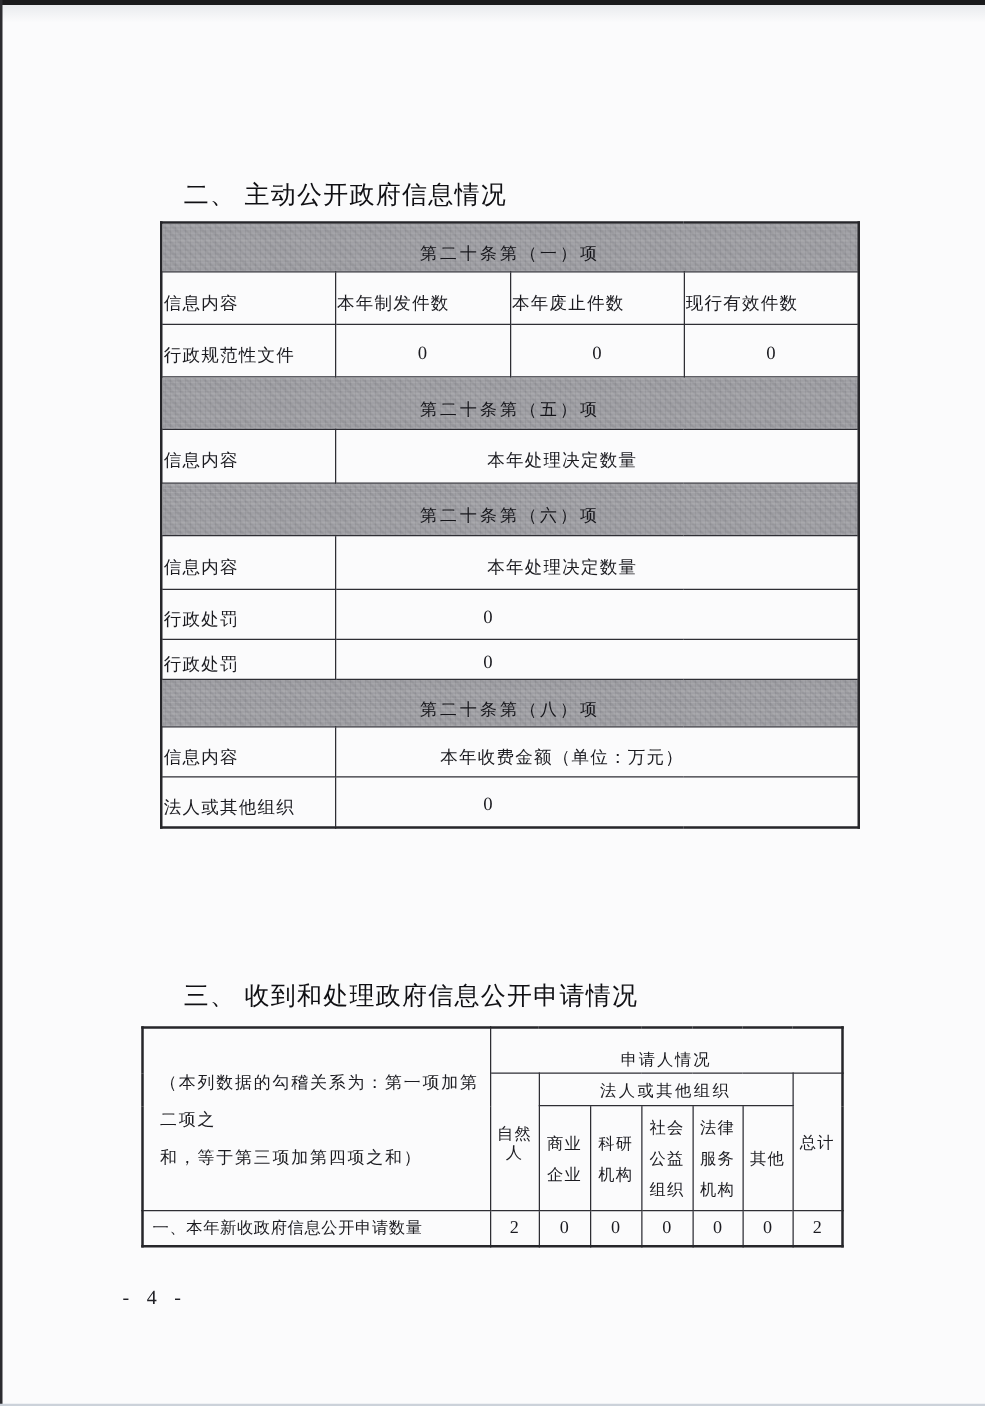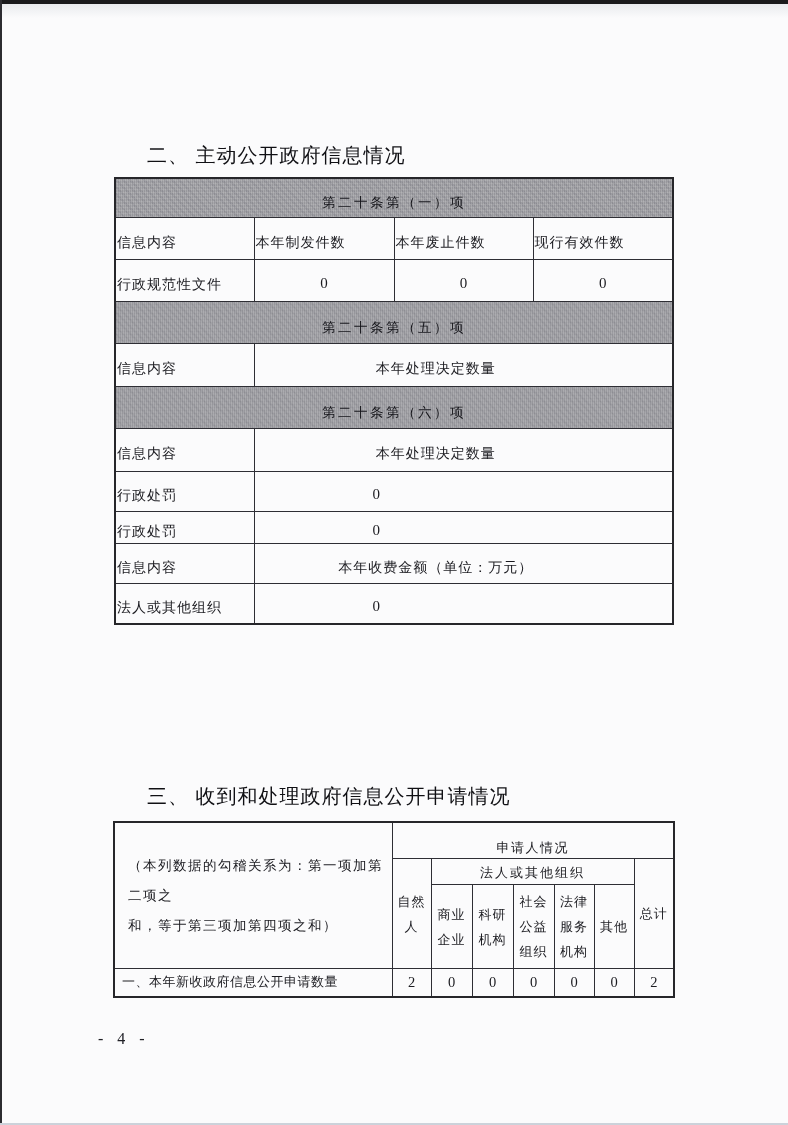--- a/index.html
+++ b/index.html
@@ -19,21 +19,21 @@
   .sec-title{
     position:absolute;left:147px;
     font-family:"Liberation Sans","DejaVu Sans",sans-serif;
     font-weight:400;font-size:20px;letter-spacing:1px;color:#101014;white-space:nowrap;
   }
   #title2{top:142px;}
   #title3{top:783px;}
 
   table{border-collapse:collapse;table-layout:fixed;position:absolute;}
   td{border:1.5px solid #2e2e34;vertical-align:middle;overflow:hidden;}
-  #table1{left:114px;top:177px;width:558px;border:2px solid #26262a;}
+  #table1{left:128px;top:177px;width:558px;border:2px solid #26262a;}
   #table2{left:113px;top:821px;width:560px;border:2px solid #26262a;}
 
   .band{
     text-align:center;font-size:13.5px;letter-spacing:2.5px;color:#15151a;
     padding-top:12px;
     background-color:#a8a8ac;
     background-image:
       repeating-linear-gradient(0deg, rgba(255,255,255,0.10) 0 1px, transparent 1px 3px),
       repeating-linear-gradient(90deg, rgba(60,60,68,0.16) 0 1px, transparent 1px 2px),
       repeating-linear-gradient(45deg, rgba(90,90,100,0.14) 0 2px, transparent 2px 5px);
@@ -42,21 +42,21 @@
   .val{text-align:center;font-size:15px;padding-top:8px;}
   .mhead{text-align:center;font-size:14px;letter-spacing:1px;padding-top:10px;padding-right:56px;}
   .mval{text-align:left;font-size:15px;padding-top:8px;padding-left:118px;}
 
   #table2 td{text-align:center;font-size:13px;}
   .desc{text-align:left !important;padding:4px 8px 4px 13px;font-size:13.5px !important;
         letter-spacing:1.5px;line-height:30px;}
   .apphdr{letter-spacing:1.5px;padding-top:16px;}
   .grp{letter-spacing:2px;padding-top:3px;}
   .subcol{line-height:25px;letter-spacing:1px;padding:2px 1px;}
-  .natural{line-height:25px;letter-spacing:1px;margin-left:44px;}
+  .natural{line-height:15px;letter-spacing:1px;margin-left:44px;}
   .totalc{letter-spacing:1px;}
   .rowlbl{text-align:left !important;padding-left:7px;font-size:13px !important;letter-spacing:0.5px;}
   .num{font-size:14.5px !important;padding-top:2px;}
 
   .pagenum{
     position:absolute;left:98px;top:1030px;
     font-size:16px;letter-spacing:5px;color:#202026;white-space:nowrap;
   }
 </style>
 </head>
@@ -107,20 +107,23 @@
     <td colspan="3" class="mhead">本年处理决定数量</td>
   </tr>
   <tr style="height:40px">
     <td class="lbl">行政处罚</td>
     <td colspan="3" class="mval">0</td>
   </tr>
   <tr style="height:32px">
     <td class="lbl">行政处罚</td>
     <td colspan="3" class="mval">0</td>
   </tr>
+  <tr style="height:38px">
+    <td colspan="4" class="band">第二十条第（八）项</td>
+  </tr>
   <tr style="height:40px">
     <td class="lbl">信息内容</td>
     <td colspan="3" class="mhead">本年收费金额（单位：万元）</td>
   </tr>
   <tr style="height:41px">
     <td class="lbl">法人或其他组织</td>
     <td colspan="3" class="mval">0</td>
   </tr>
 </tbody>
   </table>

